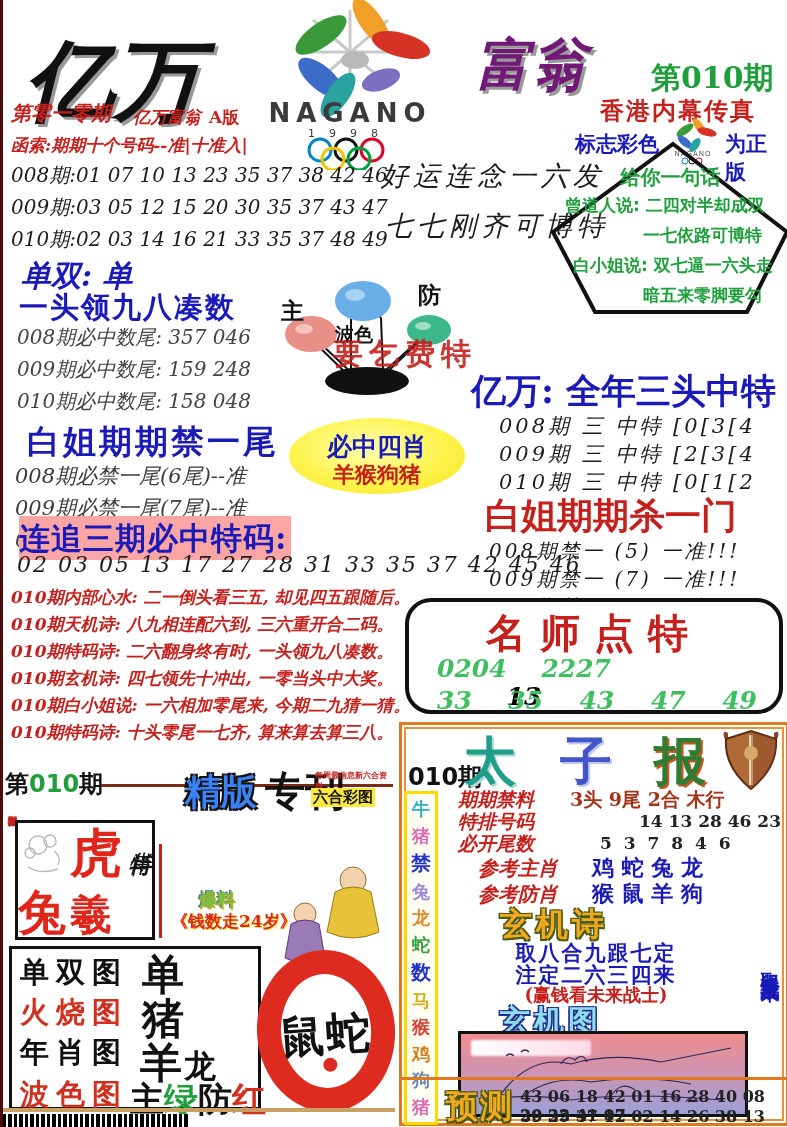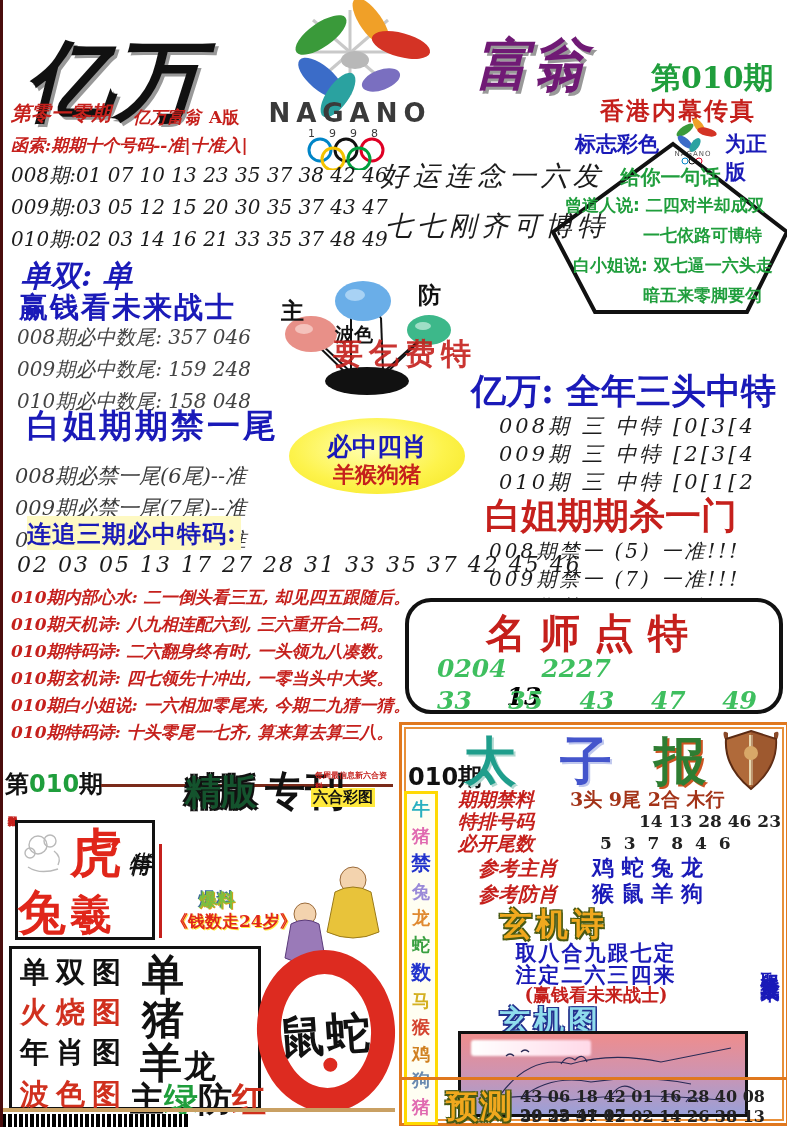--- a/index.html
+++ b/index.html
@@ -91,31 +91,31 @@
     <polygon points="122,8 236,96 196,176 44,176 2,96" fill="none" stroke="#111" stroke-width="4"></polygon>
   </svg>
   <div class="abs bold green" style="left:0;top:28px;width:239px;text-align:center;font-size:20px;">给你一句话</div>
   <div class="abs bold green" style="left:14px;top:58px;width:225px;font-size:17px;">曾道人说: 二四对半却成双</div>
   <div class="abs bold green" style="left:92px;top:88px;font-size:17px;">一七依路可博特</div>
   <div class="abs bold green" style="left:22px;top:118px;width:215px;font-size:17px;">白小姐说: 双七逼一六头走</div>
   <div class="abs bold green" style="left:92px;top:148px;font-size:17px;">暗五来零脚要勾</div>
 </div>
 
 <div class="abs bluehead" style="left:18px;top:256px;font-size:30px;font-style:italic;">单双: 单</div>
-<div class="abs bluehead" style="left:16px;top:288px;font-size:29px;letter-spacing:2px;">赢钱看未来战士</div>
+<div class="abs bluehead" style="left:16px;top:288px;font-size:29px;letter-spacing:2px;">一头领九八凑数</div>
 <div class="abs hand" style="left:14px;top:324px;font-size:20px;color:#444;">008期必中数尾: 357  046</div>
 <div class="abs hand" style="left:14px;top:356px;font-size:20px;color:#444;">009期必中数尾: 159  248</div>
 <div class="abs hand" style="left:14px;top:388px;font-size:20px;color:#444;">010期必中数尾: 158  048</div>
 
-<div class="abs bluehead" style="left:24px;top:404px;font-size:33px;letter-spacing:3px;">白姐期期禁一尾</div>
+<div class="abs bluehead" style="left:24px;top:420px;font-size:33px;letter-spacing:3px;">白姐期期禁一尾</div>
 <div class="abs hand" style="left:12px;top:462px;font-size:21px;color:#3a3a3a;">008期必禁一尾(6尾)--准</div>
 <div class="abs hand" style="left:12px;top:494px;font-size:21px;color:#3a3a3a;">009期必禁一尾(7尾)--准</div>
 <div class="abs hand" style="left:12px;top:526px;font-size:21px;color:#3a3a3a;">010期必禁一尾(4尾)--准</div>
 
-<div class="abs bluehead" style="left:16px;top:516px;font-size:24px;letter-spacing:1px;background:#fef9c3;padding:2px 4px 0 0;margin-left:8px;">连追三期必中特码:</div>
+<div class="abs bluehead" style="left:16px;top:516px;font-size:31px;letter-spacing:1px;background:#fca5a5;padding:2px 4px 0 0;">连追三期必中特码:</div>
 <div class="abs hand" style="left:14px;top:552px;font-size:22px;letter-spacing:2px;">02 03 05 13 17 27 28 31 33 35 37 42 45 46</div>
 
 <div class="abs redhead" style="left:8px;top:586px;font-size:17px;font-style:italic;">010期内部心水: 二一倒头看三五, 却见四五跟随后。</div>
 <div class="abs redhead" style="left:8px;top:613px;font-size:17px;font-style:italic;">010期天机诗: 八九相连配六到, 三六重开合二码。</div>
 <div class="abs redhead" style="left:8px;top:640px;font-size:17px;font-style:italic;">010期特码诗: 二六翻身终有时, 一头领九八凑数。</div>
 <div class="abs redhead" style="left:8px;top:667px;font-size:17px;font-style:italic;">010期玄机诗: 四七领先十冲出, 一零当头中大奖。</div>
 <div class="abs redhead" style="left:8px;top:694px;font-size:17px;font-style:italic;">010期白小姐说: 一六相加零尾来, 今期二九猜一猜。</div>
 <div class="abs redhead" style="left:8px;top:721px;font-size:17px;font-style:italic;">010期特码诗: 十头零尾一七齐, 算来算去算三八。</div>
 
 <div class="abs" style="left:268px;top:266px;width:200px;height:135px;">
@@ -247,21 +247,21 @@
   <div class="abs serif bold outline-orange" style="left:44px;top:360px;font-size:32px;letter-spacing:2px;">预测</div>
   <div class="abs serif bold" style="left:118px;top:362px;font-size:16px;color:#222;">43 06 18 42 01 16 28 40 08 20 32 41 07</div>
   <div class="abs serif bold" style="left:118px;top:382px;font-size:16px;color:#222;">39 25 37 12 02 14 26 38 13 29 11 24 47</div>
 </div>
 
 <div class="abs" style="left:2px;top:768px;font-size:24px;font-weight:bold;color:#111;">
   <span>第</span><span class="green">010</span><span>期</span>
 </div>
 <div class="abs" style="left:98px;top:784px;width:292px;border-top:3px solid #7a2a1a;"></div>
 
-<span class="abs serif bold" style="left:182px;top:768px;font-size:36px;color:#14532d;text-shadow:-2px -2px 0 #111,2px -2px 0 #111,-2px 2px 0 #111,2px 2px 0 #111;">精版</span>
+<span class="abs serif bold" style="left:182px;top:768px;font-size:36px;color:#3b82f6;text-shadow:-2px -2px 0 #111,2px -2px 0 #111,-2px 2px 0 #111,2px 2px 0 #111;">精版</span>
 <span class="abs serif bold" style="left:262px;top:764px;font-size:40px;color:#111;">专刊</span>
 <div class="abs red bold" style="left:312px;top:770px;font-size:8px;width:76px;">每周最信息新六合资料</div>
 <div class="abs serif bold" style="left:308px;top:788px;font-size:15px;color:#111;background:#ffe93c;padding:0 2px;">六合彩图</div>
 
 <div class="abs vert red" style="left:2px;top:808px;font-size:10px;height:134px;">每期单独更新六合资料</div>
 
 <div class="abs" style="left:12px;top:820px;width:140px;height:120px;border:3px solid #111;background:#fff;">
   <svg width="50" height="50" viewBox="0 0 50 50" style="position:absolute;left:2px;top:4px;">
     <g stroke="#b9b9b9" fill="none" stroke-width="1.4">
       <circle cx="18" cy="18" r="9"></circle>

